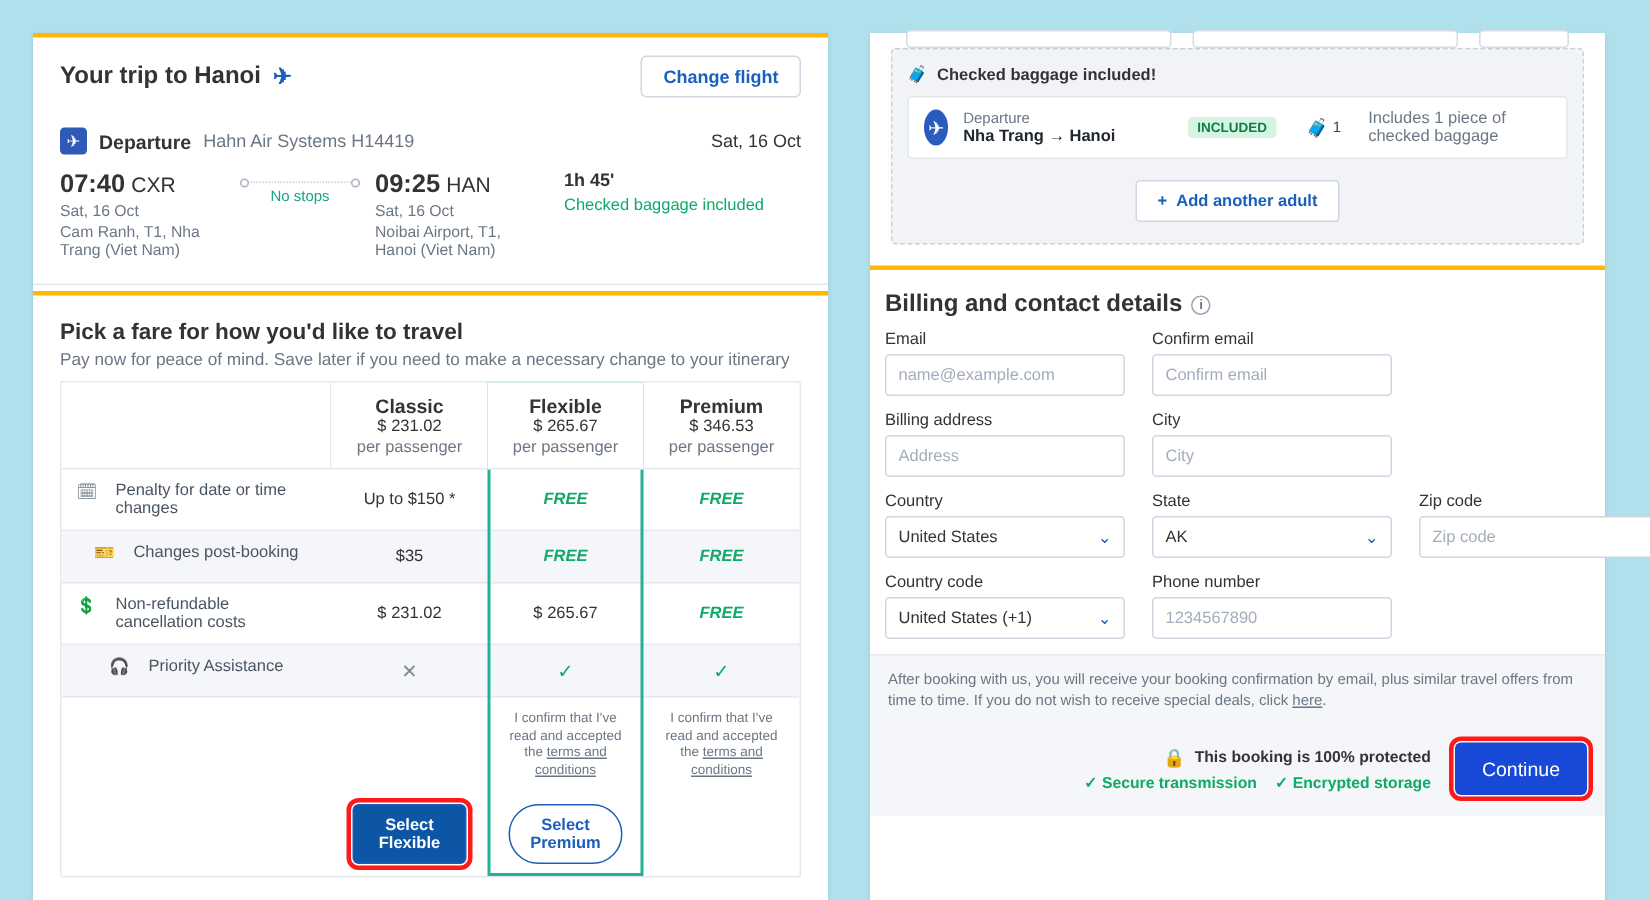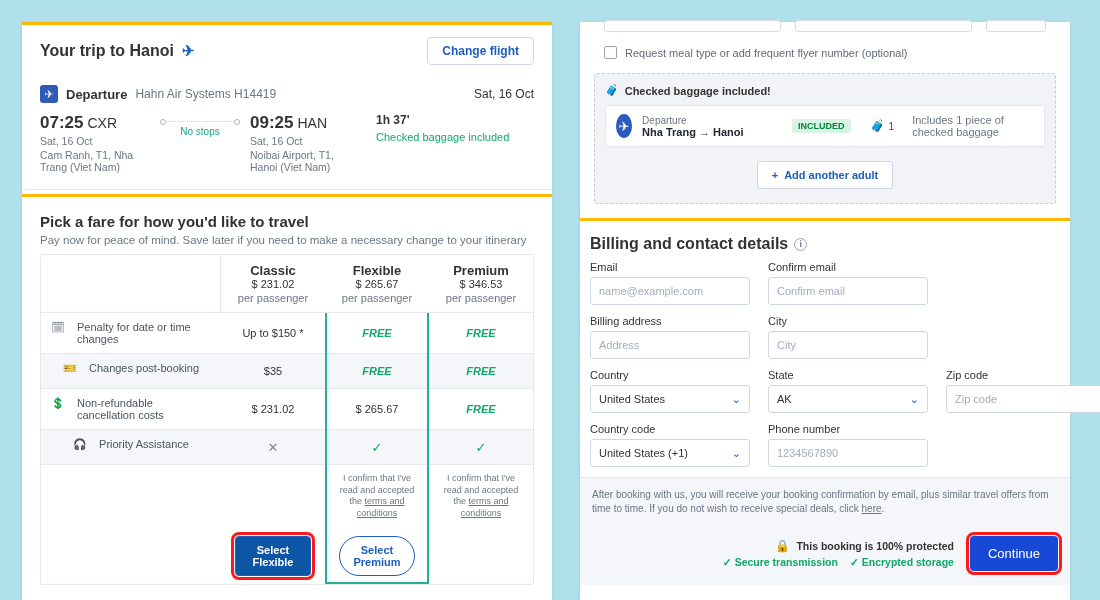--- a/index.html
+++ b/index.html
@@ -143,35 +143,35 @@
       <div class="dep-label">
         <span class="dep-icon">✈</span>
         <span class="dep-word">Departure</span>
         <span class="dep-flight">Hahn Air Systems H14419</span>
       </div>
       <span class="dep-date">Sat, 16 Oct</span>
     </div>
 
     <div class="itinerary">
       <div class="leg">
-        <div><span class="time">07:25</span><span class="code">CXR</span></div>
+        <div><span class="time">07:40</span><span class="code">CXR</span></div>
         <div class="sub">Sat, 16 Oct</div>
         <div class="sub">Cam Ranh, T1, Nha Trang (Viet Nam)</div>
       </div>
       <div class="path">
         <div class="line"></div>
         <div class="nostops">No stops</div>
       </div>
       <div class="leg">
         <div><span class="time">09:25</span><span class="code">HAN</span></div>
         <div class="sub">Sat, 16 Oct</div>
         <div class="sub">Noibai Airport, T1, Hanoi (Viet Nam)</div>
       </div>
       <div class="dur-block">
-        <div class="dur">1h 37'</div>
+        <div class="dur">1h 45'</div>
         <div class="inc">Checked baggage included</div>
       </div>
     </div>
 
     <div class="yellow-bar mid"></div>
 
     <div class="fare-intro">
       <div class="fare-head">Pick a fare for how you'd like to travel</div>
       <div class="fare-sub">Pay now for peace of mind. Save later if you need to make a necessary change to your itinerary</div>
     </div>
@@ -261,24 +261,20 @@
   </div>
 
   <div class="panel right">
     <div class="right-inner">
       <div class="ghost-row">
         <div class="ghost"></div>
         <div class="ghost"></div>
         <div class="ghost" style="flex:0 0 60px"></div>
       </div>
 
-      <div class="meal-row">
-        <span class="cb"></span>
-        <span>Request meal type or add frequent flyer number (optional)</span>
-      </div>
 
       <div class="baggage-box">
         <div class="bag-head">
           <span>🧳</span>
           <span>Checked baggage included!</span>
         </div>
         <div class="bag-card">
           <span class="bag-logo">✈</span>
           <div class="bag-info">
             <div>Departure</div>

